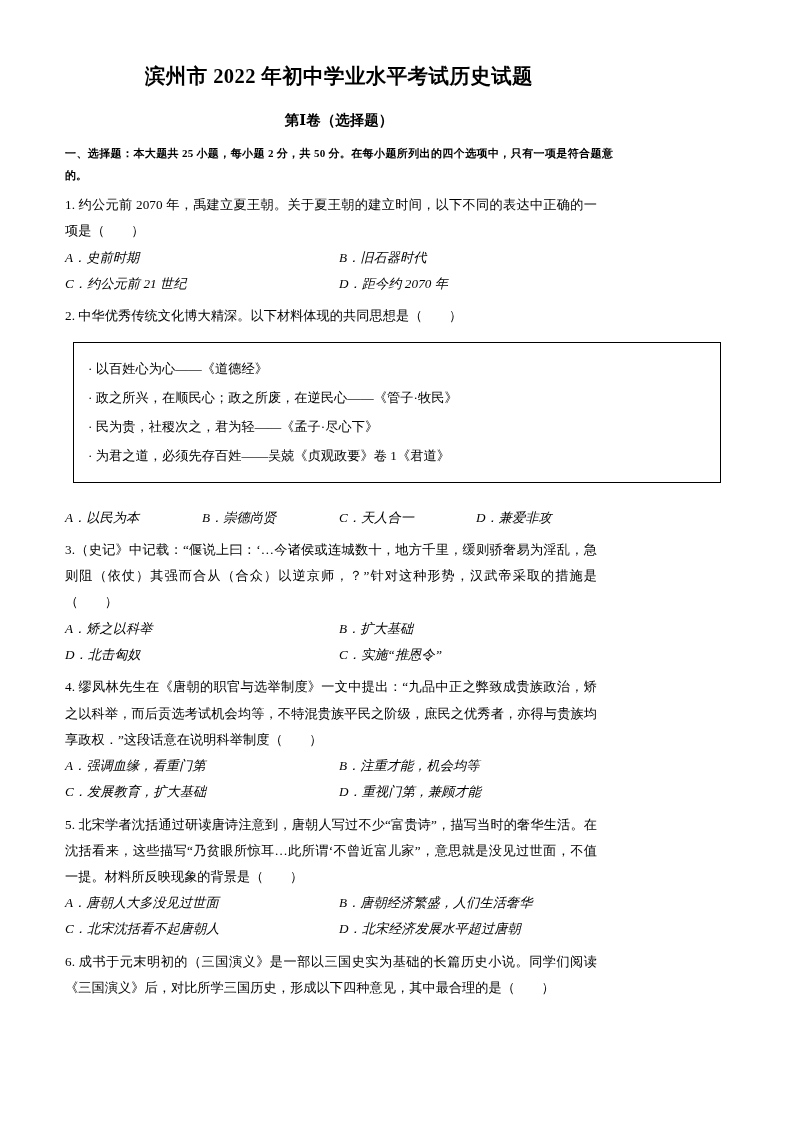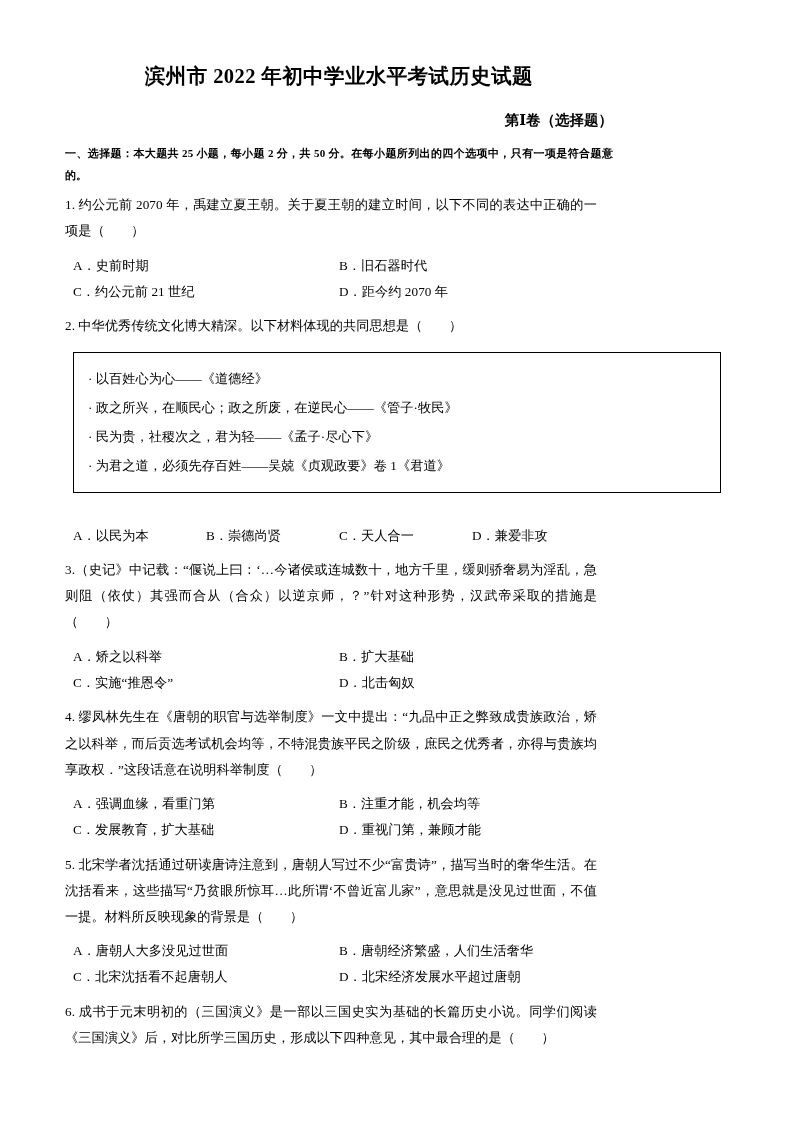--- a/index.html
+++ b/index.html
@@ -24,21 +24,21 @@
   }
   .doc-title {
     text-align: center;
     font-size: 20.5px;
     font-weight: bold;
     letter-spacing: 0.4px;
     margin: 10px 0 0 0;
     line-height: 1.45;
   }
   .section-title {
-    text-align: right;
+    text-align: center;
     font-size: 14.5px;
     font-weight: bold;
     margin: 18px 0 0 0;
     line-height: 1.5;
   }
   .instructions {
     font-size: 11px;
     font-weight: bold;
     line-height: 1.95;
     margin: 12px 0 0 0;
@@ -50,22 +50,23 @@
     font-size: 13.2px;
     line-height: 1.98;
     margin: 6px 16px 0 0;
     text-align: justify;
     text-justify: inter-ideograph;
     letter-spacing: 0.05px;
   }
   .options {
     display: flex;
     flex-wrap: wrap;
-    margin: 8px;
+    margin: 0;
     padding: 0;
+    font-style: italic;
   }
   .opt {
     font-size: 13.2px;
     line-height: 2.0;
     letter-spacing: 0.05px;
     box-sizing: border-box;
     white-space: nowrap;
   }
   .cols2 .opt { width: 50%; }
   .cols4 .opt { width: 25%; }
@@ -115,22 +116,22 @@
     <div class="opt">A．以民为本</div>
     <div class="opt">B．崇德尚贤</div>
     <div class="opt">C．天人合一</div>
     <div class="opt">D．兼爱非攻</div>
   </div>
 
   <div class="q-stem">3.（史记》中记载：“偃说上曰：‘…今诸侯或连城数十，地方千里，缓则骄奢易为淫乱，急则阻（依仗）其强而合从（合众）以逆京师，？”针对这种形势，汉武帝采取的措施是（　　）</div>
   <div class="options cols2">
     <div class="opt">A．矫之以科举</div>
     <div class="opt">B．扩大基础</div>
+    <div class="opt">D．北击匈奴</div>
     <div class="opt">C．实施“推恩令”</div>
-    <div class="opt">D．北击匈奴</div>
   </div>
 
   <div class="q-stem">4. 缪凤林先生在《唐朝的职官与选举制度》一文中提出：“九品中正之弊致成贵族政治，矫之以科举，而后贡选考试机会均等，不特混贵族平民之阶级，庶民之优秀者，亦得与贵族均享政权．”这段话意在说明科举制度（　　）</div>
   <div class="options cols2">
     <div class="opt">A．强调血缘，看重门第</div>
     <div class="opt">B．注重才能，机会均等</div>
     <div class="opt">C．发展教育，扩大基础</div>
     <div class="opt">D．重视门第，兼顾才能</div>
   </div>
 

